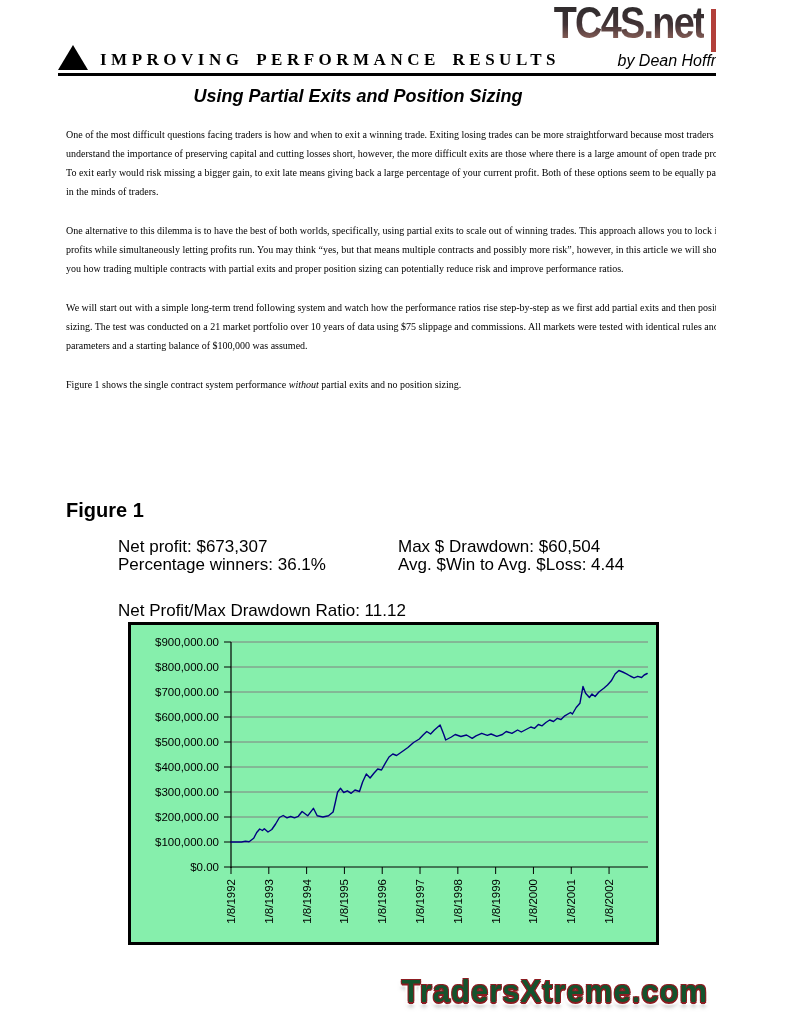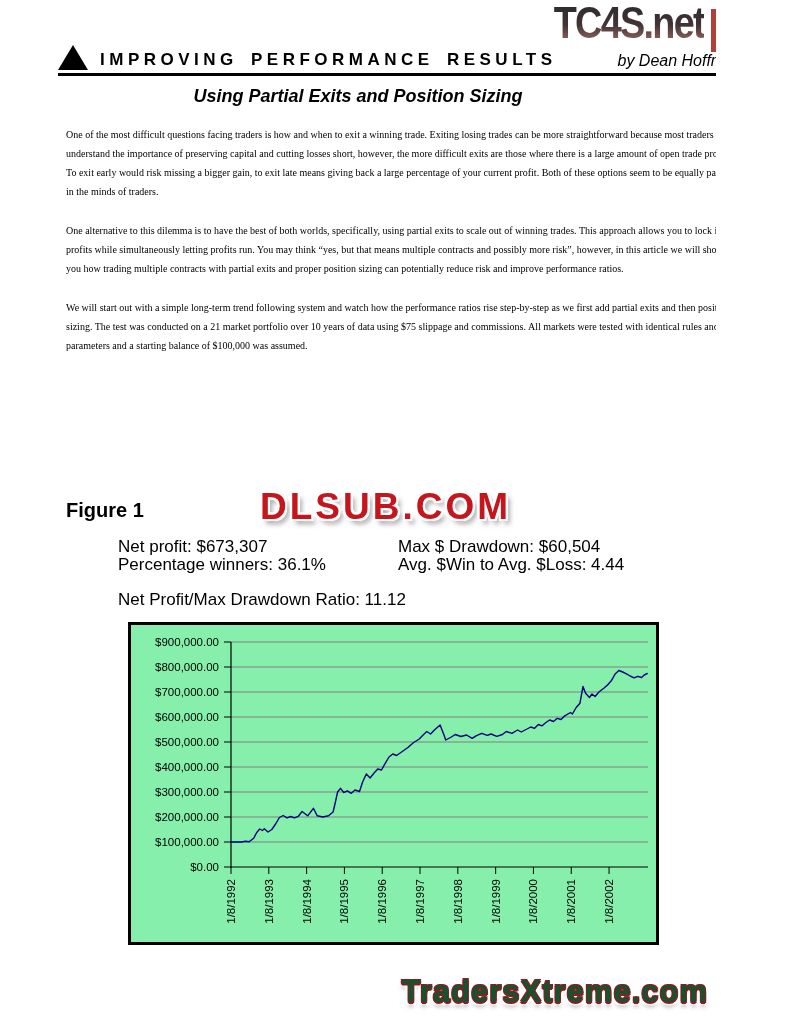--- a/index.html
+++ b/index.html
@@ -21,21 +21,21 @@
   .red-strip { position:absolute; right:0; top:9px; width:5px; height:43px; background:#b23f3a; }
 
   
   .header-band {
     position:absolute; left:58px; top:45px; width:684px;
     display:flex; align-items:flex-end; border-bottom:3px solid #000; padding-bottom:3px;
   }
   .tri { width:0; height:0; border-left:15px solid transparent; border-right:15px solid transparent;
          border-bottom:25px solid #000; margin-right:12px; }
   .doc-title {
-    font-family:Liberation Sans, sans-serif; font-weight:bold; font-size:17px;
+    font-family:Liberation Serif, serif; font-weight:bold; font-size:17px;
     letter-spacing:4.5px; word-spacing:4px; white-space:nowrap;
   }
   .byline { font-family:"Liberation Sans", sans-serif; font-style:italic; font-size:16px;
             margin-left:auto; white-space:nowrap; }
 
   .subtitle {
     position:absolute; top:86px; left:0; width:100%; text-align:center;
     font-family:"Liberation Sans", sans-serif; font-weight:bold; font-style:italic; font-size:18px;
   }
 
@@ -66,21 +66,21 @@
       -1px -1px 0 #8c1d22, 1px -1px 0 #8c1d22, -1px 1px 0 #8c1d22, 1px 1px 0 #8c1d22,
       0 2px 0 #8c1d22,
       -3px -3px 2px #fff, 3px -3px 2px #fff, -3px 3px 2px #fff, 3px 3px 2px #fff,
       0 5px 4px rgba(130,130,130,0.6);
   }
 
   
   .stats { position:absolute; left:118px; top:538px;
            font-family:"Liberation Sans", sans-serif; font-size:17px; line-height:18px; }
   .stats-grid { display:grid; grid-template-columns:280px auto; }
-  .ratio-line { margin-top:17px; }
+  .ratio-line { margin-top:28px; }
 
   
   .chart-box { position:absolute; left:128px; top:622px; width:525px; height:317px;
                border:3px solid #000; background:#86efac; }
   .chart-box svg { display:block; }
 </style>
 </head>
 <body>
 
 <div class="page">
@@ -93,25 +93,25 @@
     <div class="doc-title">IMPROVING PERFORMANCE RESULTS</div>
     <div class="byline">by Dean Hoffman</div>
   </div>
 
   <div class="subtitle">Using Partial Exits and Position Sizing</div>
 
   <div class="content">
     <p>One of the most difficult questions facing traders is how and when to exit a winning trade. Exiting losing trades can be more straightforward because most traders understand the importance of preserving capital and cutting losses short, however, the more difficult exits are those where there is a large amount of open trade profit. To exit early would risk missing a bigger gain, to exit late means giving back a large percentage of your current profit. Both of these options seem to be equally painful in the minds of traders.</p>
     <p>One alternative to this dilemma is to have the best of both worlds, specifically, using partial exits to scale out of winning trades. This approach allows you to lock in profits while simultaneously letting profits run. You may think “yes, but that means multiple contracts and possibly more risk”, however, in this article we will show you how trading multiple contracts with partial exits and proper position sizing can potentially reduce risk and improve performance ratios.</p>
     <p>We will start out with a simple long-term trend following system and watch how the performance ratios rise step-by-step as we first add partial exits and then position sizing. The test was conducted on a 21 market portfolio over 10 years of data using $75 slippage and commissions. All markets were tested with identical rules and parameters and a starting balance of $100,000 was assumed.</p>
+    <p><span>Figure 1 shows the single contract system performance </span><em>without</em><span> partial exits and no position sizing.</span></p>
   </div>
 
   <div class="figure-label">Figure 1</div>
 
-  <div class="dlsub">DLSUB.COM</div>
 
   <div class="stats">
     <div class="stats-grid">
       <div><span>Net profit:</span> <span>$673,307</span></div>
       <div><span>Max $ Drawdown:</span> <span>$60,504</span></div>
       <div><span>Percentage winners:</span> <span>36.1%</span></div>
       <div><span>Avg. $Win to Avg. $Loss:</span> <span>4.44</span></div>
     </div>
     <div class="ratio-line"><span>Net Profit/Max Drawdown Ratio:</span> <span>11.12</span></div>
   </div>

